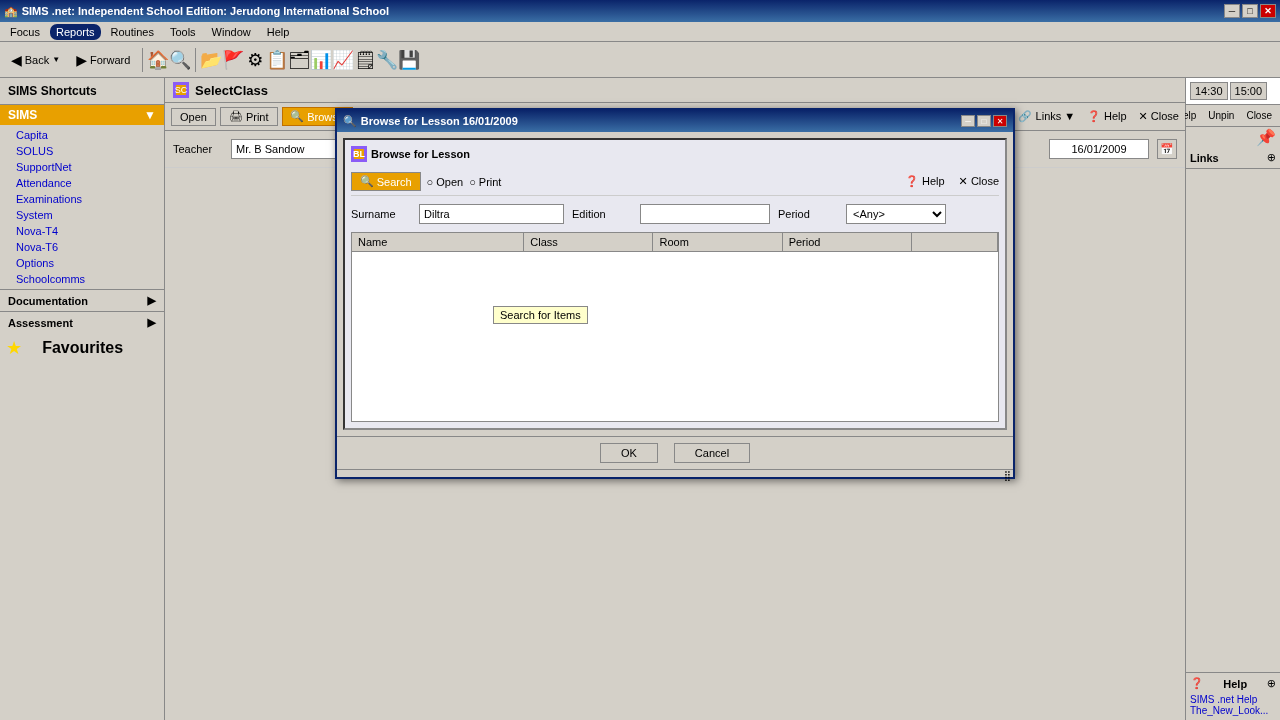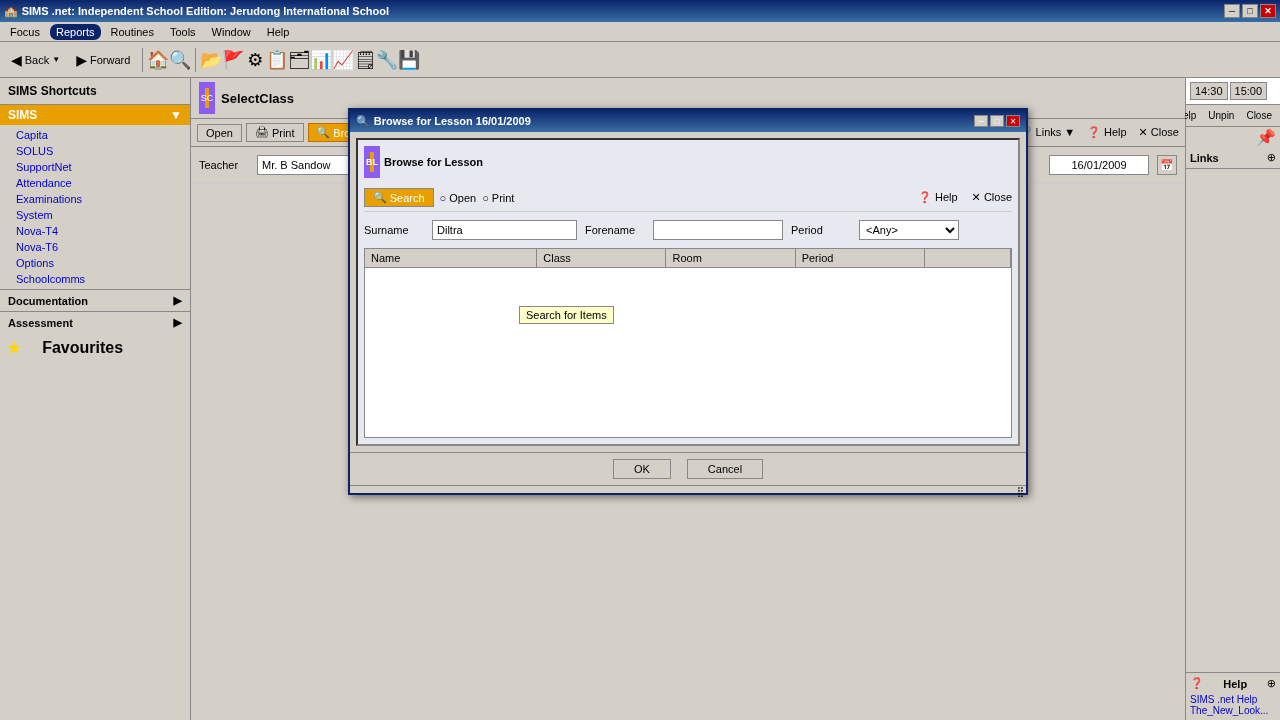--- a/index.html
+++ b/index.html
@@ -52,21 +52,21 @@
       border: 1px solid transparent; display: flex; align-items: center; gap: 3px; cursor: pointer; font-size: 11px;
     }
     .toolbar-sep { width: 1px; height: 24px; background: #888; margin: 0 3px; }
     .toolbar-icon { width: 20px; height: 20px; display: flex; align-items: center; justify-content: center; }
 
     
     .main-layout { display: flex; height: calc(720px - 78px); }
 
     
     .sidebar {
-      width: 191px; background: #d4d0c8; border-right: 1px solid #888;
+      width: 165px; background: #d4d0c8; border-right: 1px solid #888;
       display: flex; flex-direction: column; overflow: hidden;
     }
     .sidebar-title {
       background: #d4d0c8; padding: 6px 8px; font-weight: bold; font-size: 12px;
       border-bottom: 1px solid #888;
     }
     .sims-section {
       background: #e8a000; color: white; padding: 3px 8px;
       display: flex; align-items: center; justify-content: space-between; cursor: pointer;
     }
@@ -193,21 +193,21 @@
       top: 228px; left: 328px;
     }
 
     
     .select-class-bar {
       background: #d4d0c8; padding: 4px 8px; display: flex; align-items: center; gap: 6px;
       border-bottom: 1px solid #888;
     }
 
     .icon-box {
-      width: 16px; height: 32px; background: #e8a000; border: 6px solid #8b5cf6;
+      width: 16px; height: 16px; background: #e8a000; border: 3px solid #8b5cf6;
       display: inline-flex; align-items: center; justify-content: center; font-size: 9px; color: white;
     }
   </style>
 </head>
 <body>
 
 <div class="title-bar">
   <div class="title-bar-left">
     <span>🏫</span>
     <span>SIMS .net: Independent School Edition: Jerudong International School</span>
@@ -357,21 +357,21 @@
               <span>Print</span>
             </span>
             <div style="flex:1;"></div>
             <span style="cursor:pointer;font-size:11px;">❓ <span>Help</span></span>
             <span style="cursor:pointer;font-size:11px;margin-left:8px;">✕ <span>Close</span></span>
           </div>
 
           <div class="dialog-form-row">
             <label class="dialog-form-label">Surname</label>
             <input type="text" class="dialog-form-input" style="width: 145px;" value="Diltra">
-            <label class="dialog-form-label">Forename</label>
+            <label class="dialog-form-label">Edition</label>
             <input type="text" class="dialog-form-input" style="width: 130px;" value="">
             <label class="dialog-form-label">Period</label>
             <select class="dialog-select" style="width:100px;">
               <option>&lt;Any&gt;</option>
               <option>Period 1</option>
               <option>Period 2</option>
               <option>Period 3</option>
             </select>
           </div>
 

